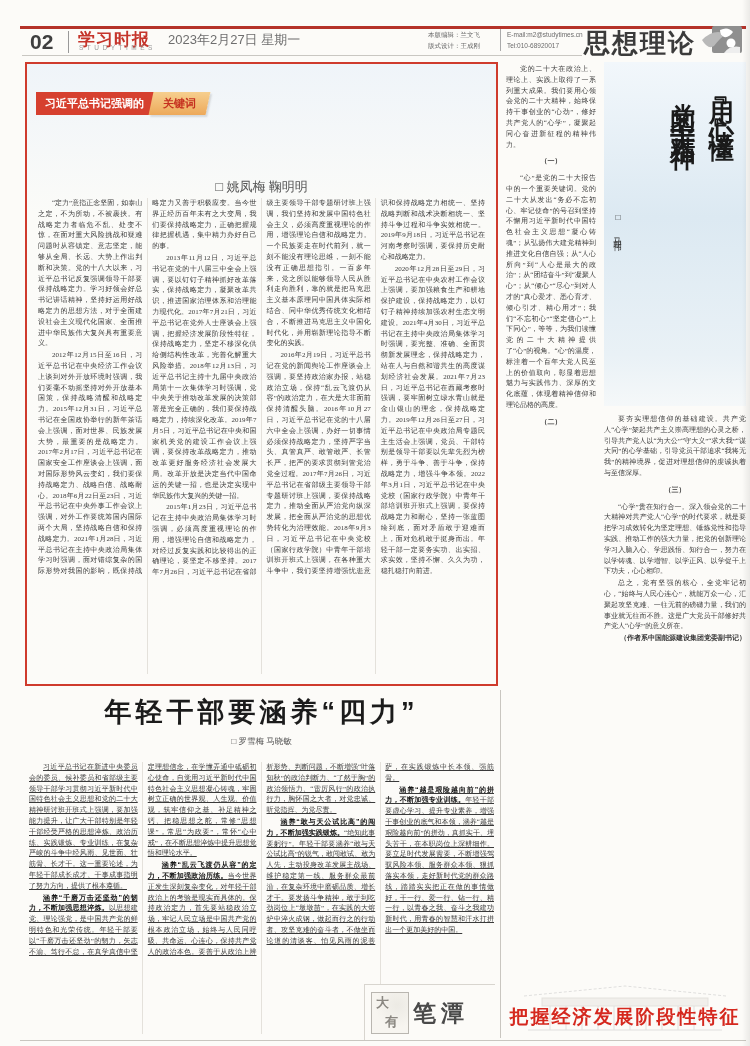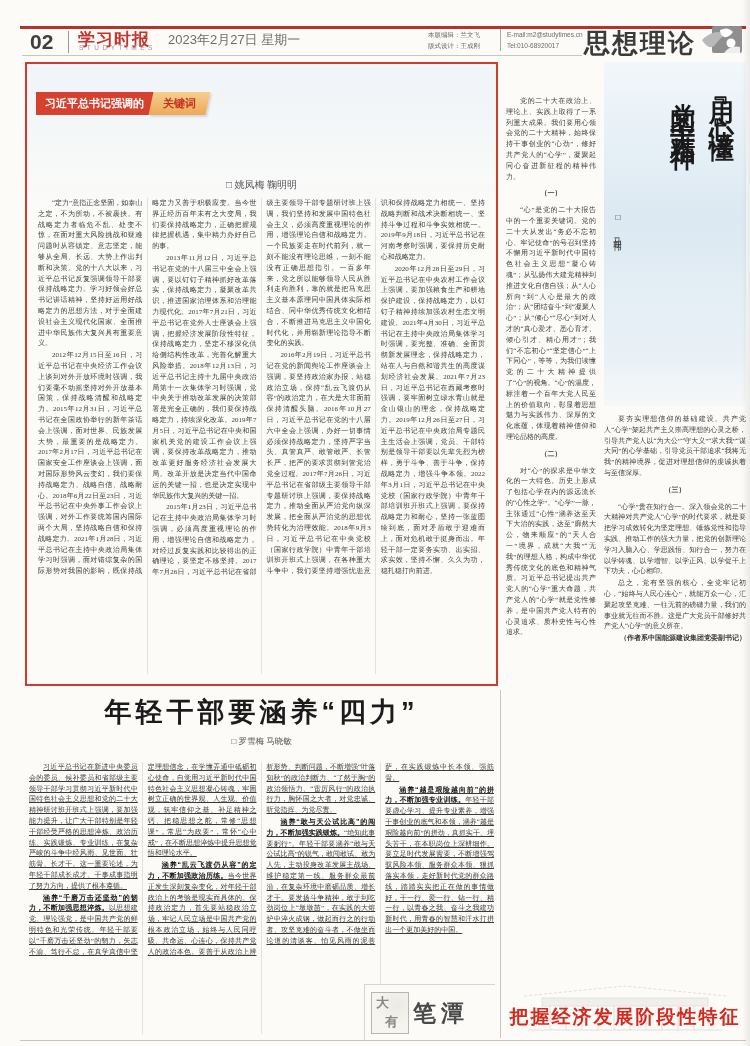--- a/index.html
+++ b/index.html
@@ -25,21 +25,21 @@
   
   .mainbox{position:absolute;left:25px;top:62px;width:469px;height:620px;
         border:2.5px solid #cf3b2d;background:linear-gradient(180deg,#eff4f9 0%,#fbfbf8 24%,#fcfbf8 100%);}
   .badge{position:absolute;left:9px;top:28px;display:flex;font-size:11px;font-weight:bold;}
   .badge .b1{background:#d6402f;color:#fff;padding:4px 10px 4px 9px;}
   .badge .b2{background:linear-gradient(180deg,#f6cf8e,#eda95a);color:#c52f1f;padding:4px 12px;
         transform:skewX(-12deg);margin-left:-3px;box-shadow:2px 2px 2px rgba(0,0,0,0.12);}
   .badge .b2 span{display:inline-block;transform:skewX(12deg);}
   .main-title{position:absolute;left:0;top:64px;width:100%;text-align:center;
         font-size:33px;font-weight:bold;color:#171717;letter-spacing:0.5px;}
-  .main-byline{position:absolute;left:0;top:114px;width:100%;text-align:center;font-size:10px;color:#555;}
+  .main-byline{position:absolute;left:0;top:114px;width:100%;text-align:center;font-size:13px;color:#555;}
   .main-cols{position:absolute;left:11px;top:134px;width:447px;height:476px;overflow:hidden;
         column-count:4;column-gap:10px;column-rule:1px solid #e4e1db;}
   
   .bodytext{font-size:7px;line-height:10.8px;text-align:justify;color:#3a3a3a;}
   .bodytext p{margin:0 0 1px 0;text-indent:2em;}
   .bodytext p.center{text-align:center;text-indent:0;font-weight:bold;margin:6px 0;}
   .bodytext p.right{text-align:right;text-indent:0;font-weight:bold;}
   .bodytext b{color:#141414;font-family:"Liberation Sans","DejaVu Sans",sans-serif;}
   
   .young{position:absolute;left:25px;top:690px;width:473px;height:350px;}
@@ -53,21 +53,21 @@
         display:flex;align-items:center;border-left:1px solid #d8d5cf;border-top:1px solid #d8d5cf;}
   .seal{width:36px;height:40px;border:1px solid #b9b6b0;margin-left:6px;position:relative;
         color:#8a8781;font-size:13px;font-weight:bold;background:
         radial-gradient(circle at 70% 30%,#eceae4 0%,#f7f5f0 60%);}
   .seal .s1{position:absolute;left:4px;top:1px;}
   .seal .s2{position:absolute;left:13px;top:20px;}
   .stamp-name{font-size:23px;font-weight:bold;color:#4a4a4a;letter-spacing:5px;margin-left:4px;
         font-family:"Liberation Serif","DejaVu Serif",serif;}
   
   .right-art{position:absolute;left:504px;top:62px;width:242px;height:918px;}
-  .colA{position:absolute;left:2px;top:2px;width:90px;height:912px;overflow:hidden;margin-top:32px;}
+  .colA{position:absolute;left:2px;top:2px;width:90px;height:912px;overflow:hidden;}
   .colB{position:absolute;left:100px;top:0;width:142px;}
   .vtitle-block{position:absolute;left:0;top:0;width:142px;height:344px;
         background:linear-gradient(180deg,#f2f7fb 0%,#dce9f2 45%,#e9f1f6 85%,#f5f8f9 100%);}
   .vtitle{position:absolute;top:20px;right:6px;height:316px;writing-mode:vertical-rl;
         font-size:25px;font-weight:bold;color:#1a1a1a;letter-spacing:7px;line-height:1.55;
         font-family:"Liberation Serif","DejaVu Serif",serif;}
   .vauthor{position:absolute;left:8px;top:150px;writing-mode:vertical-rl;
         font-size:8.5px;color:#333;letter-spacing:3px;}
   .colB-text{position:absolute;left:0;top:352px;width:142px;height:556px;overflow:hidden;}
   
@@ -148,21 +148,20 @@
     </div>
     <div class="stamp-name">笔潭</div>
   </div>
 
   <div class="right-art">
     <div class="colA bodytext">
         <p>党的二十大在政治上、理论上、实践上取得了一系列重大成果。我们要用心领会党的二十大精神，始终保持干事创业的“心劲”，修好共产党人的“心学”，凝聚起同心奋进新征程的精神伟力。</p>
         <p class="center">（一）</p>
         <p>“心”是党的二十大报告中的一个重要关键词。党的二十大从发出“务必不忘初心、牢记使命”的号召到坚持不懈用习近平新时代中国特色社会主义思想“凝心铸魂”；从弘扬伟大建党精神到推进文化自信自强；从“人心所向”到“人心是最大的政治”；从“团结奋斗”到“凝聚人心”；从“倾心”“尽心”到对人才的“真心爱才、悉心育才、倾心引才、精心用才”；我们“不忘初心”“坚定信心”“上下同心”，等等，为我们读懂党的二十大精神提供了“心”的视角。“心”的温度，标注着一个百年大党人民至上的价值取向，彰显着思想魅力与实践伟力、深厚的文化底蕴，体现着精神信仰和理论品格的高度。</p>
         <p class="center">（二）</p>
-        <p>对“心”的探求是中华文化的一大特色。历史上形成了包括心学在内的源远流长的“心性之学”。“心学”一脉，主张通过“心性”涵养达至天下大治的实践，达至“廓然大公，物来顺应”的“天人合一”境界，成就“大我”“无我”的理想人格，构成中华优秀传统文化的底色和精神气质。习近平总书记提出共产党人的“心学”重大命题，共产党人的“心学”就是党性修养，是中国共产党人特有的心灵追求、质朴史性与心性追求。</p>
       </div>
     <div class="colB">
       <div class="vtitle-block">
         <div class="vtitle"><span>用『心』读懂</span><br><span>党的二十大精神</span></div>
         <div class="vauthor">□ 马朝伟</div>
       </div>
       <div class="colB-text bodytext">
           <p>要夯实理想信仰的基础建设。共产党人“心学”架起共产主义崇高理想的心灵之桥，引导共产党人以“为大公”“守大义”“求大我”“谋大同”的心学基础，引导党员干部追求“我将无我”的精神境界，促进对理想信仰的虔诚执着与至信深厚。</p>
           <p class="center">（三）</p>
           <p>“心学”贵在知行合一。深入领会党的二十大精神对共产党人“心学”的时代要求，就是要把学习成效转化为坚定理想、锤炼党性和指导实践、推动工作的强大力量，把党的创新理论学习入脑入心、学思践悟、知行合一，努力在以学铸魂、以学增智、以学正风、以学促干上下功夫，心心相印。</p>

